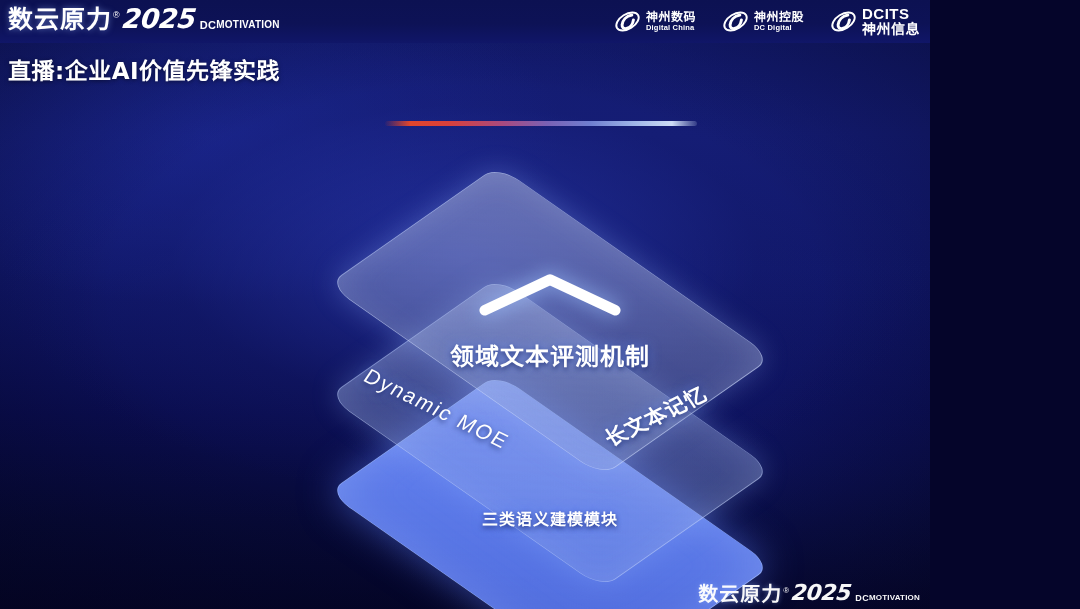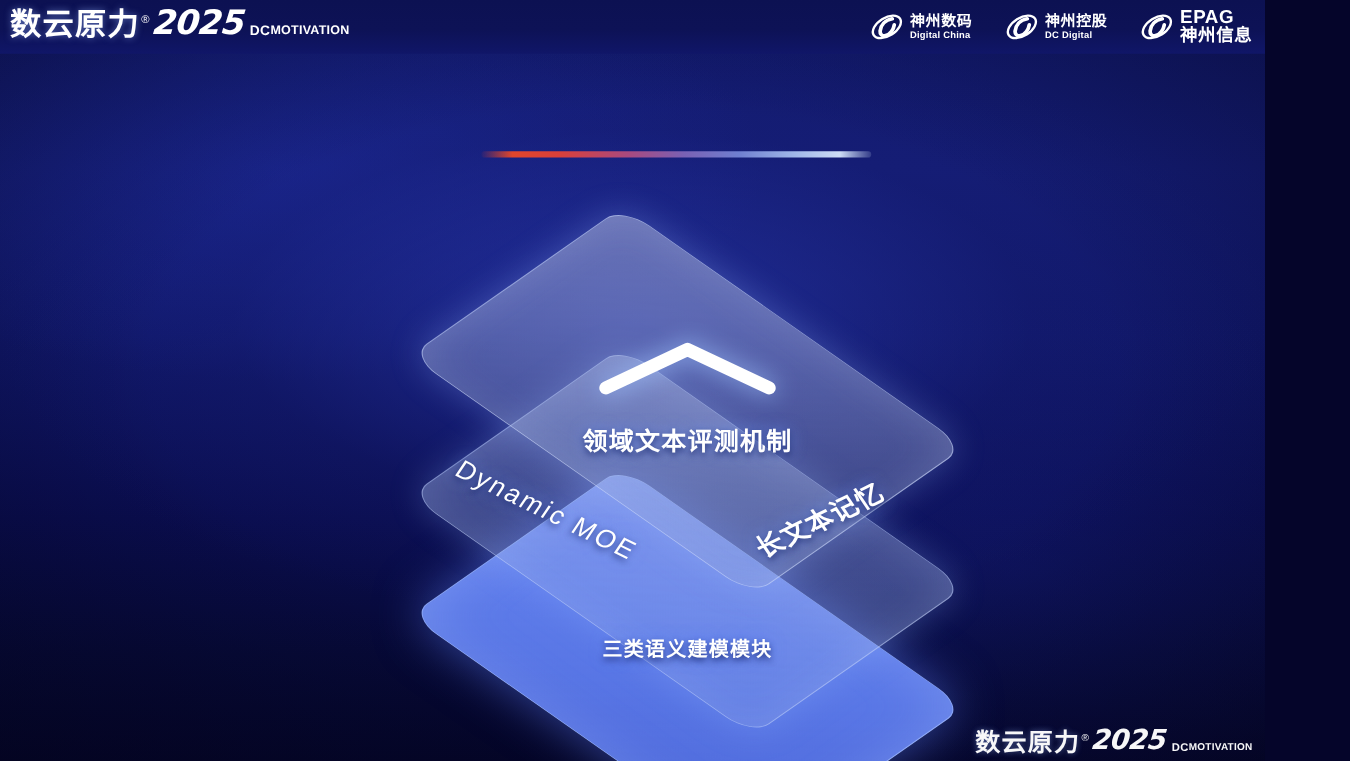--- a/index.html
+++ b/index.html
@@ -8,21 +8,21 @@
   html, body {
     width: 1080px;
     height: 609px;
     overflow: hidden;
     background: #05052a;
     font-family: "Liberation Sans", "DejaVu Sans", sans-serif;
   }
 
   .slide {
     position: relative;
-    width: 1012px;
+    width: 930px;
     height: 609px;
     overflow: hidden;
     background:
       radial-gradient(ellipse 70% 55% at 50% 42%, rgba(46,62,185,0.55) 0%, rgba(24,32,120,0.25) 45%, rgba(8,10,60,0) 72%),
       radial-gradient(ellipse 55% 40% at 22% 22%, rgba(30,44,160,0.55) 0%, rgba(12,16,80,0) 70%),
       radial-gradient(ellipse 60% 50% at 80% 75%, rgba(20,28,120,0.45) 0%, rgba(8,10,60,0) 72%),
       linear-gradient(180deg, #121a6e 0%, #141c74 22%, #101768 44%, #0a0d4e 68%, #070a38 86%, #05062c 100%);
   }
 
   
@@ -285,21 +285,21 @@
     white-space: nowrap;
     z-index: 9;
     pointer-events: none;
   }
 
   .label-top {
     top: 115px;
     left: 0;
     width: 500px;
     text-align: center;
-    font-size: 20px;
+    font-size: 24px;
     font-weight: 700;
     letter-spacing: 1px;
     text-shadow: 0 0 12px rgba(110,150,255,0.7), 0 2px 5px rgba(10,16,70,0.8);
   }
 
   .label-moe {
     top: 175px;
     left: 58px;
     font-family: "Liberation Sans", sans-serif;
     font-size: 21px;
@@ -401,27 +401,28 @@
         <span class="partner-en">DC Digital</span>
       </span>
     </div>
 
     <div class="partner rev">
       <svg class="swoosh" viewBox="0 0 100 100">
         <ellipse cx="50" cy="50" rx="46" ry="27" transform="rotate(-32 50 50)" fill="none" stroke="#ffffff" stroke-width="7"></ellipse>
         <path d="M66 26 C44 30 32 46 30 62 C29 72 36 78 46 76 C60 73 70 58 72 44" fill="none" stroke="#ffffff" stroke-width="11" stroke-linecap="round"></path>
       </svg>
       <span class="partner-text">
-        <span class="partner-en">EPAG</span>
+        <span class="partner-en">DCITS</span>
         <span class="partner-cn">神州信息</span>
       </span>
     </div>
 
   </div>
 
+  <div class="live-subtitle">直播:企业AI价值先锋实践</div>
 
 
   <div class="divider"></div>
 
 
   <div class="stack">
 
     <div class="layer layer-bot"></div>
     <div class="layer layer-mid"></div>
     <div class="layer layer-top"></div>

